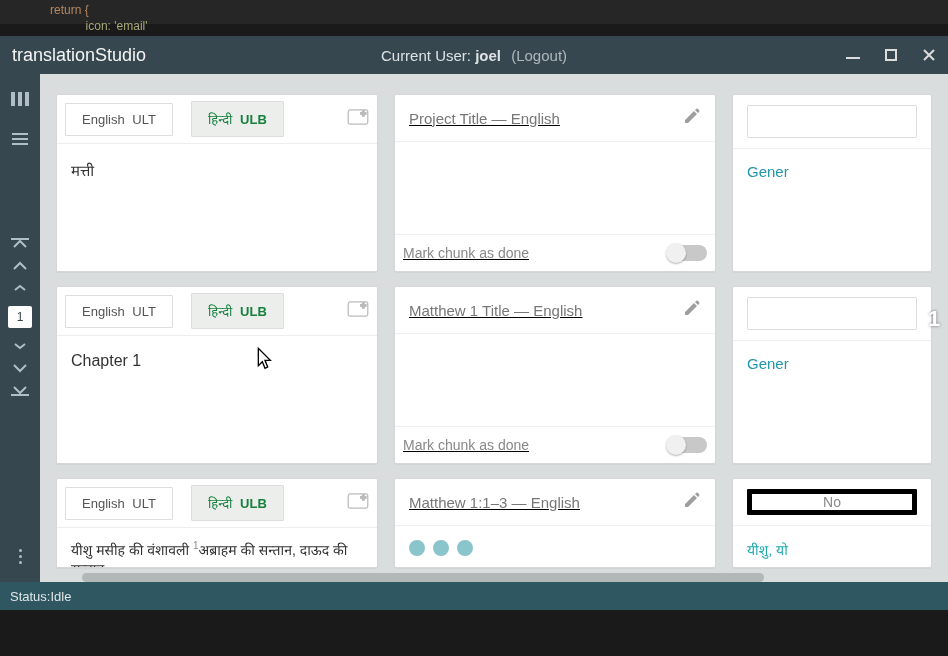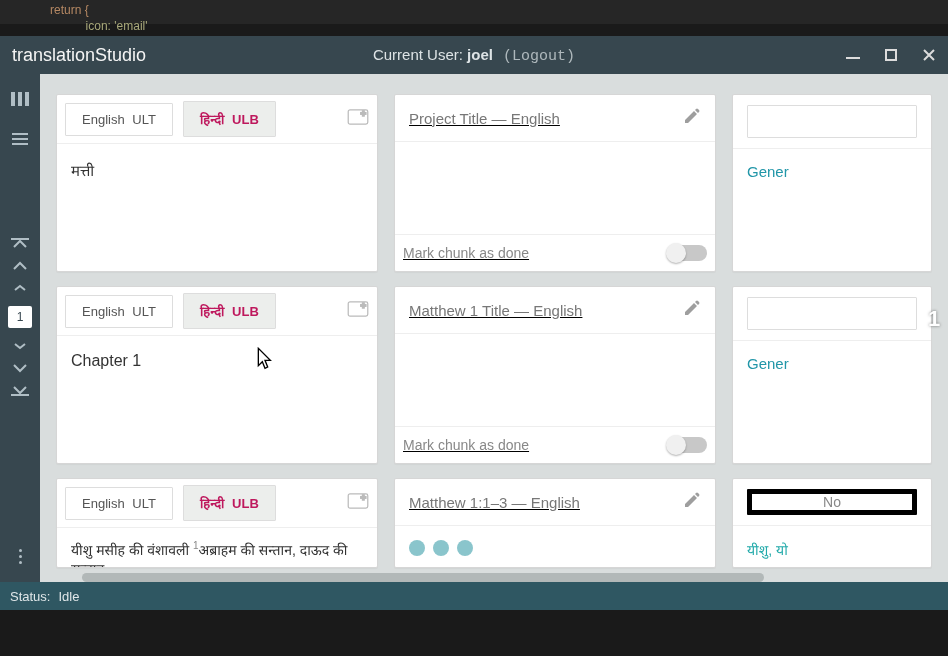--- a/index.html
+++ b/index.html
@@ -19,21 +19,21 @@
   }
   .titlebar {
     height: 38px; background: #37474f; color: #e0e0e0;
     display: flex; align-items: center; padding: 0 12px; position: relative;
   }
   .title-left { font-size: 18px; font-weight: 500; color: #f5f5f5; }
   .title-center {
     position: absolute; left: 50%; transform: translateX(-50%);
     font-size: 15px; color: #dde3e5;
   }
-  .title-center .logout { color: #aeb8bc; margin-left: 6px; font-family: Liberation Mono, monospace; }
+  .title-center .logout { color: #aeb8bc; margin-left: 6px; }
   .win-controls { margin-left: auto; display: flex; gap: 24px; align-items: center; }
   .win-btn { width: 14px; height: 14px; display: flex; align-items: center; justify-content: center; }
   .win-min { width: 14px; height: 2px; background: #dcdcdc; margin-top: 6px; }
   .win-max { width: 12px; height: 12px; border: 2px solid #dcdcdc; }
   .win-close svg { width: 14px; height: 14px; }
   .win-close path { stroke: #dcdcdc; stroke-width: 2; }
 
   .body-area { flex: 1; display: flex; overflow: hidden; background: #d9dddd; }
 
   .sidebar {
@@ -68,26 +68,26 @@
   .col.left-col { width: 400px; }
   .col.mid-col { width: 400px; text-decoration: underline; }
   .col.right-col { width: 200px; flex-shrink: 0; }
 
   .panel {
     background: #fff; border: 1px solid #d6d6d6; border-radius: 2px;
     display: flex; flex-direction: column; overflow: hidden;
     box-shadow: 0 1px 1px rgba(0,0,0,0.04);
   }
 
-  .src-head { display: flex; align-items: center; border-bottom: 1px solid #eee; padding: 6px 8px; gap: 10px; }
+  .src-head { display: flex; align-items: center; border-bottom: 1px solid #eee; padding: 6px 8px; gap: 18px; }
   .tab {
     padding: 8px 16px; font-size: 13px; color: #555; border: 1px solid #ddd;
     border-radius: 1px; background: #fff; cursor: pointer;
   }
-  .tab.active { background: #eceeec; font-weight: 700; color: #be185d; }
+  .tab.active { background: #eceeec; font-weight: 400; color: #15803d; }
   .tab .lang { margin-right: 4px; }
   .expand-icon { margin-left: auto; }
   .expand-icon svg { width: 22px; height: 16px; }
   .expand-icon rect { fill: none; stroke: #bbb; stroke-width: 1.4; }
   .expand-icon .plus { fill: #bbb; }
 
   .src-body { padding: 16px 14px; font-size: 15px; color: #333; min-height: 120px; }
 
   .chunk-num {
     position: absolute; left: 888px;
@@ -126,21 +126,21 @@
 
   .scroll-thumb {
     position: absolute; bottom: 0; left: 42px; width: 682px; height: 9px;
     background: #b2b8b8; border-radius: 5px;
   }
 
   .statusbar {
     height: 28px; background: #2f5762; color: #dfe6e8;
     display: flex; align-items: center; padding: 0 10px; font-size: 13px;
   }
-  .statusbar .lbl { font-weight: 500; margin-right: 8px; }
+  .statusbar .lbl { font-weight: 500; }
   .below-status {
     position: absolute; left: 0; right: 0; bottom: 0; height: 46px;
     background: #1a1a1a;
   }
 
   .cursor {
     position: absolute; top: 347px; left: 257px; width: 16px; height: 20px;
     pointer-events: none; z-index: 100;
   }
   .cursor svg path { fill: #fff; stroke: #000; stroke-width: 1; }

